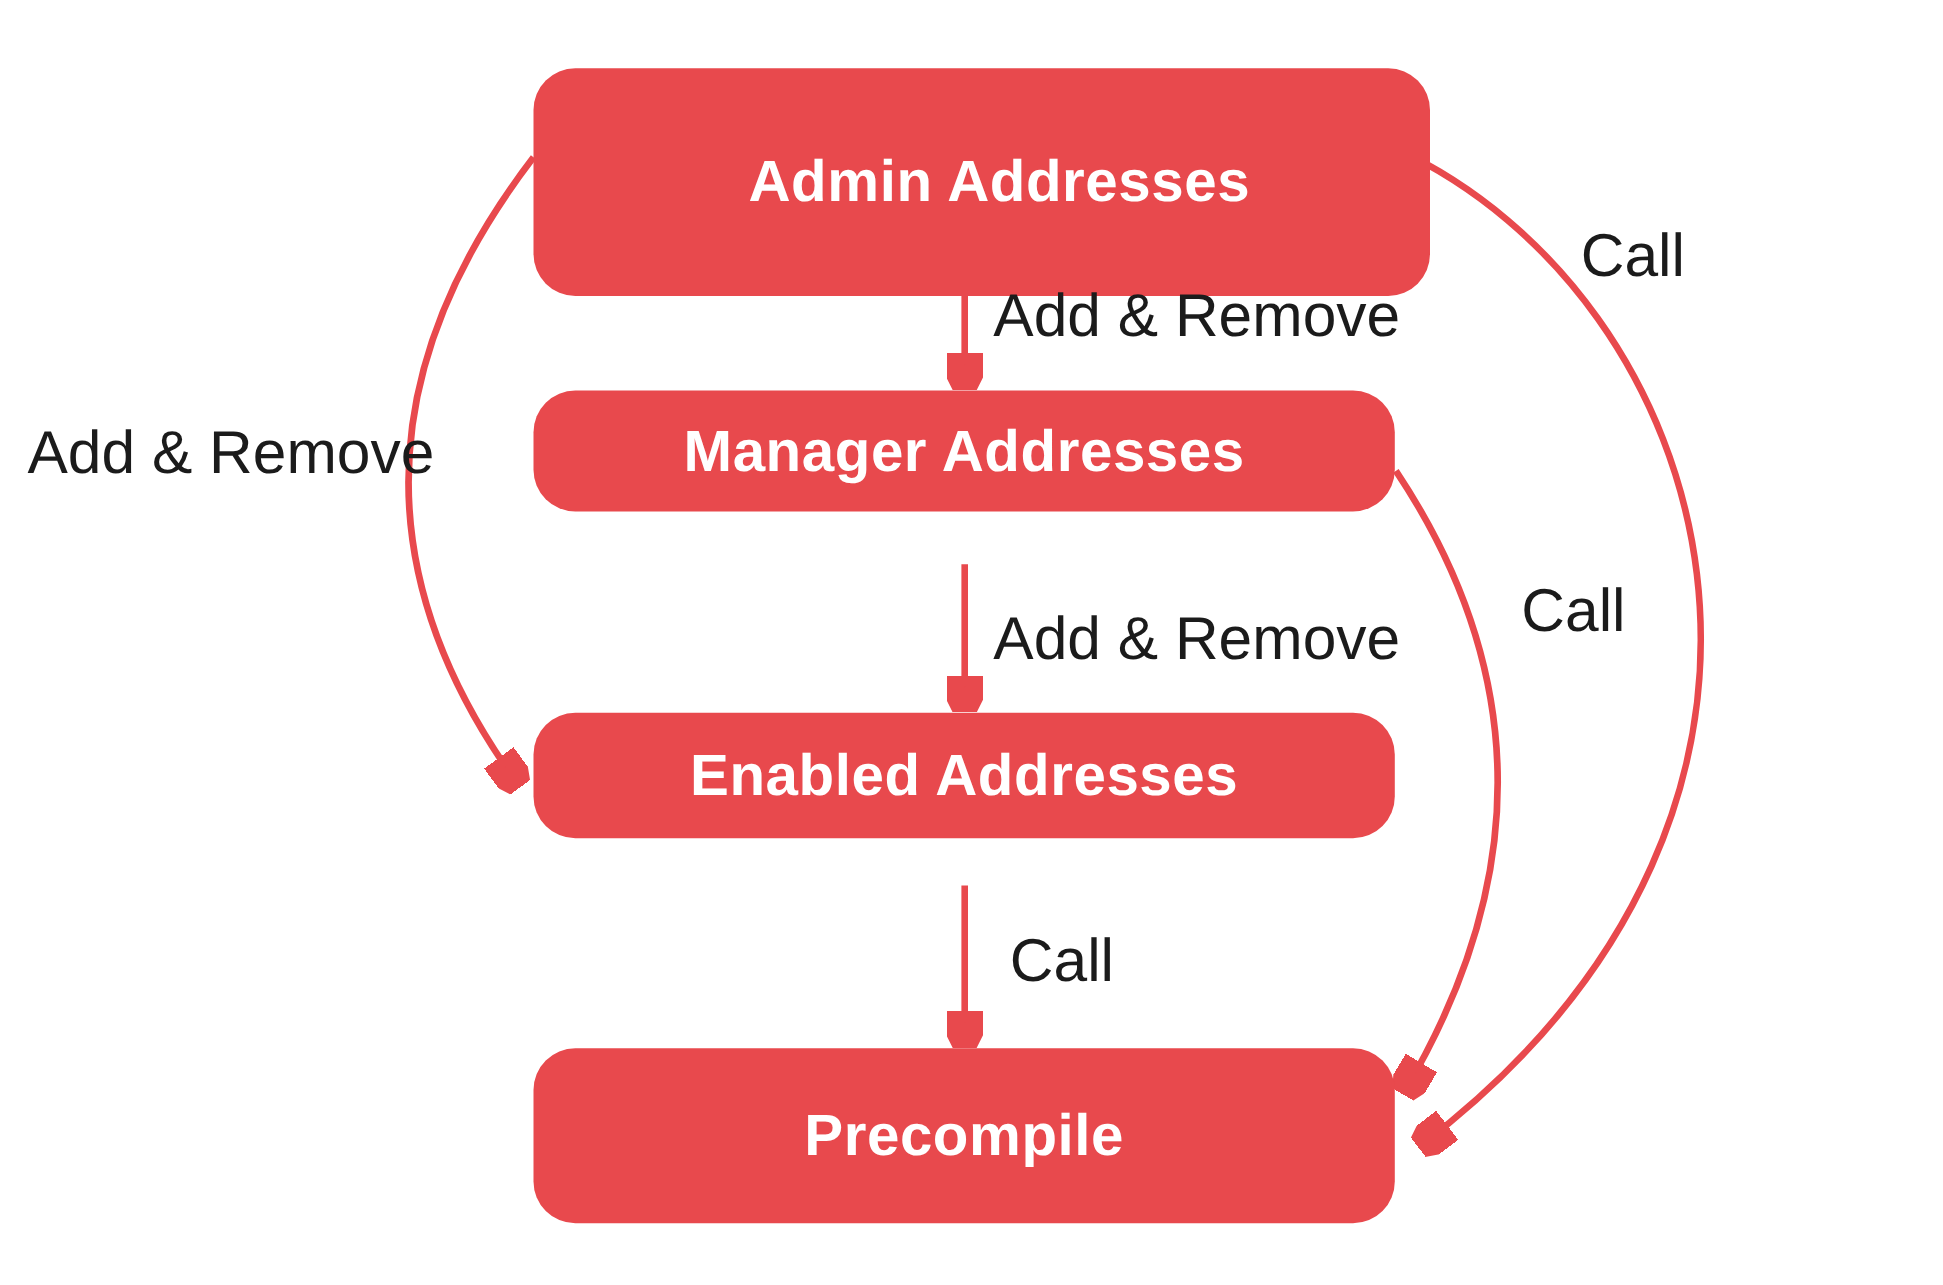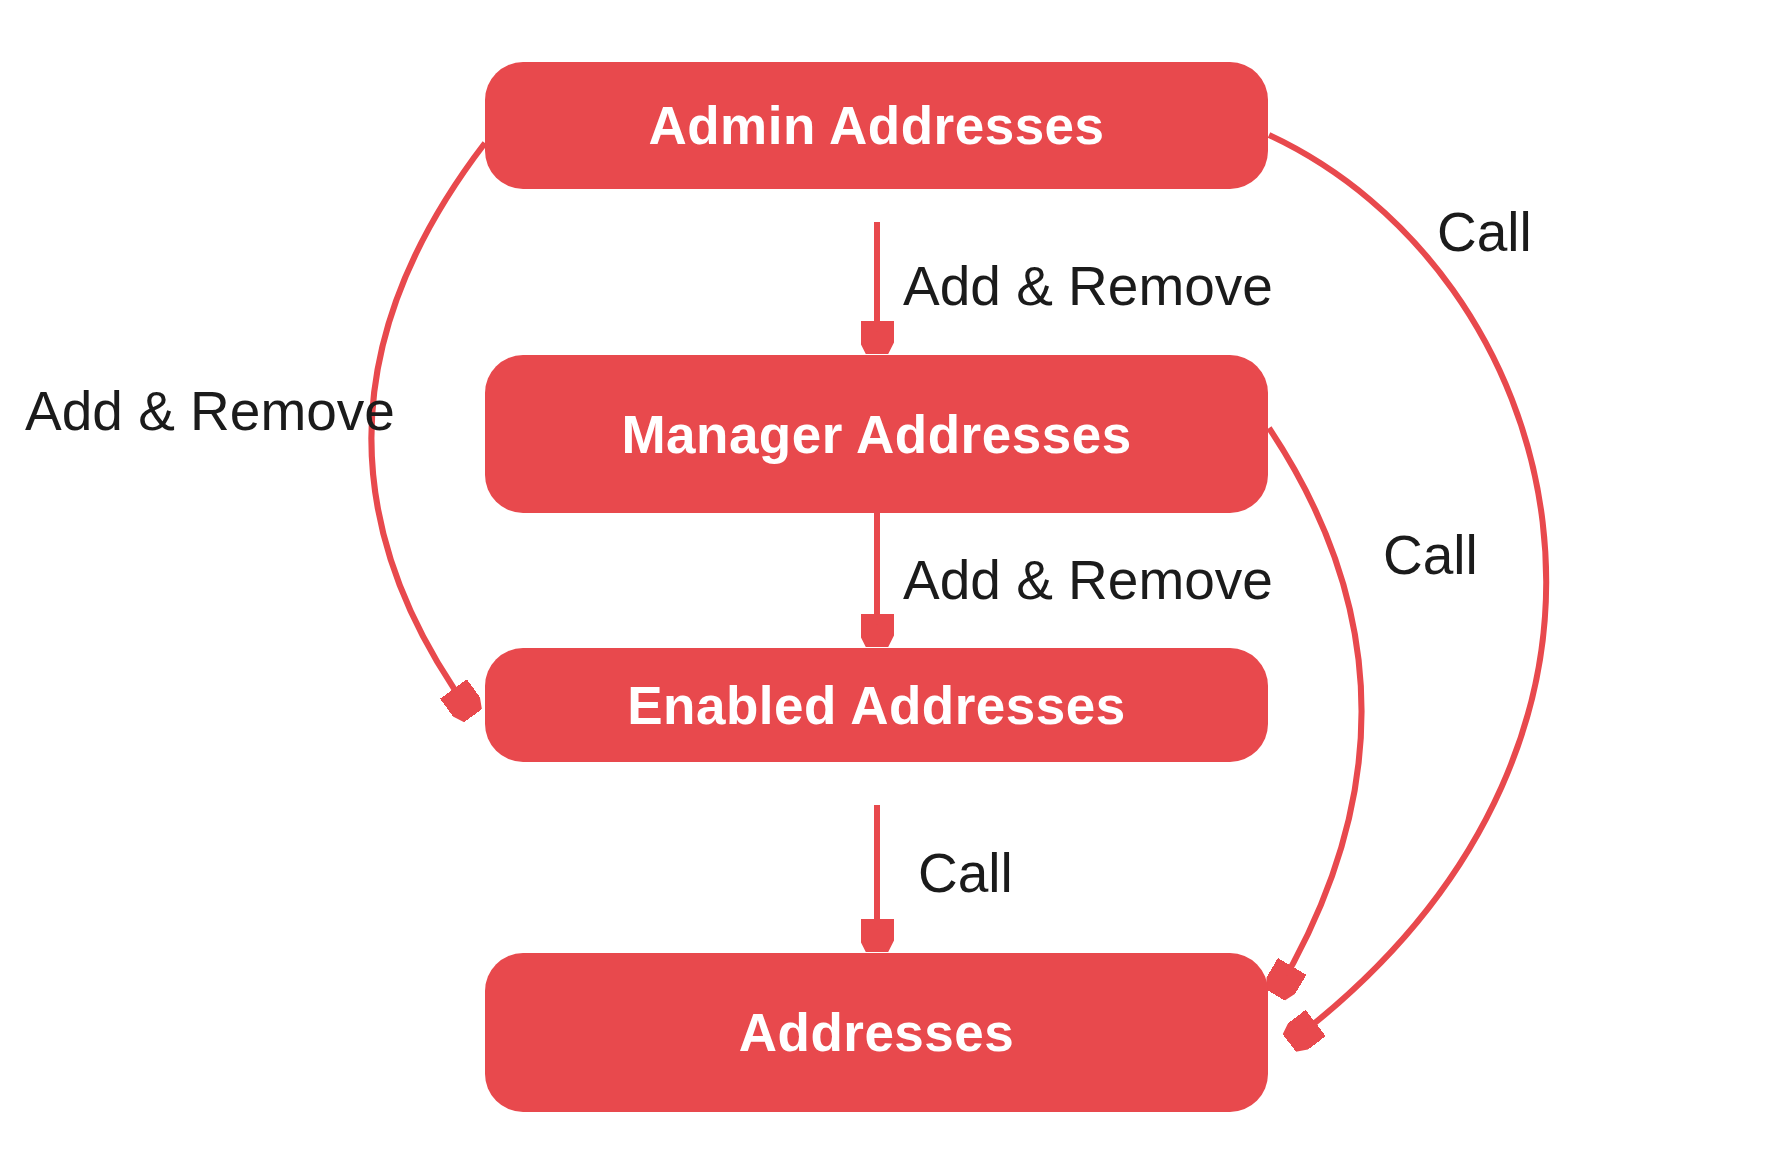--- a/index.html
+++ b/index.html
@@ -12,29 +12,29 @@
     position:relative;
     width:1766px;height:1168px;
     background:var(--bg);
     font-family:"Liberation Sans", sans-serif;
     overflow:hidden;
   }
   .edges-svg{position:absolute;left:0;top:0;width:1766px;height:1168px;}
   .edges-svg path{stroke:var(--red);stroke-width:6;fill:none;}
   .node{
     position:absolute;
-    left:485px;width:783px;height:158px;
+    left:485px;width:783px;height:110px;
     background:var(--red);
     border-radius:38px;
     display:flex;align-items:center;justify-content:center;
     color:#ffffff;
     font-size:53px;font-weight:bold;
     letter-spacing:0.5px;
   }
-  .node--admin{top:62px;height:127px;}
+  .node--admin{top:62px;height:207px;padding-left:32px;}
   .node--manager{top:355px;}
   .node--enabled{top:648px;height:114px;}
   .node--precompile{top:953px;height:159px;}
   .edge-label{
     position:absolute;
     transform:translateY(-50%);
     color:var(--ink);
     font-size:55px;
     white-space:nowrap;
   }
@@ -76,21 +76,21 @@
 
   <div class="node node--manager">
     <span>Manager Addresses</span>
   </div>
 
   <div class="node node--enabled">
     <span>Enabled Addresses</span>
   </div>
 
   <div class="node node--precompile">
-    <span>Addresses</span>
+    <span>Precompile</span>
   </div>
 
   <div class="edge-label edge-label--am">Add &amp; Remove</div>
 
   <div class="edge-label edge-label--me">Add &amp; Remove</div>
 
   <div class="edge-label edge-label--ep">Call</div>
 
   <div class="edge-label edge-label--left">Add &amp; Remove</div>
 

